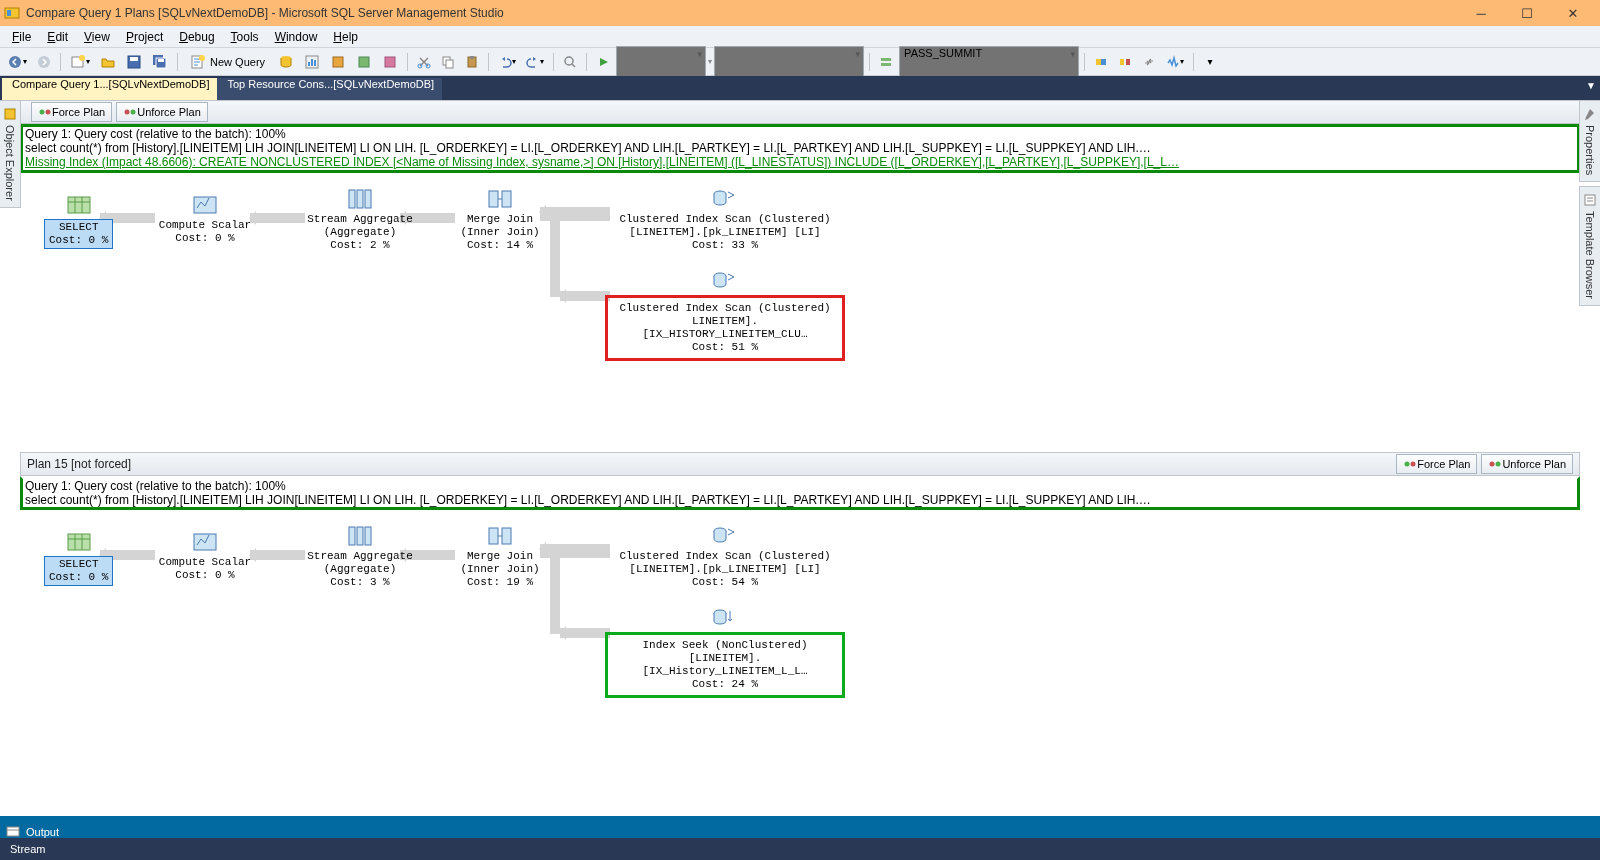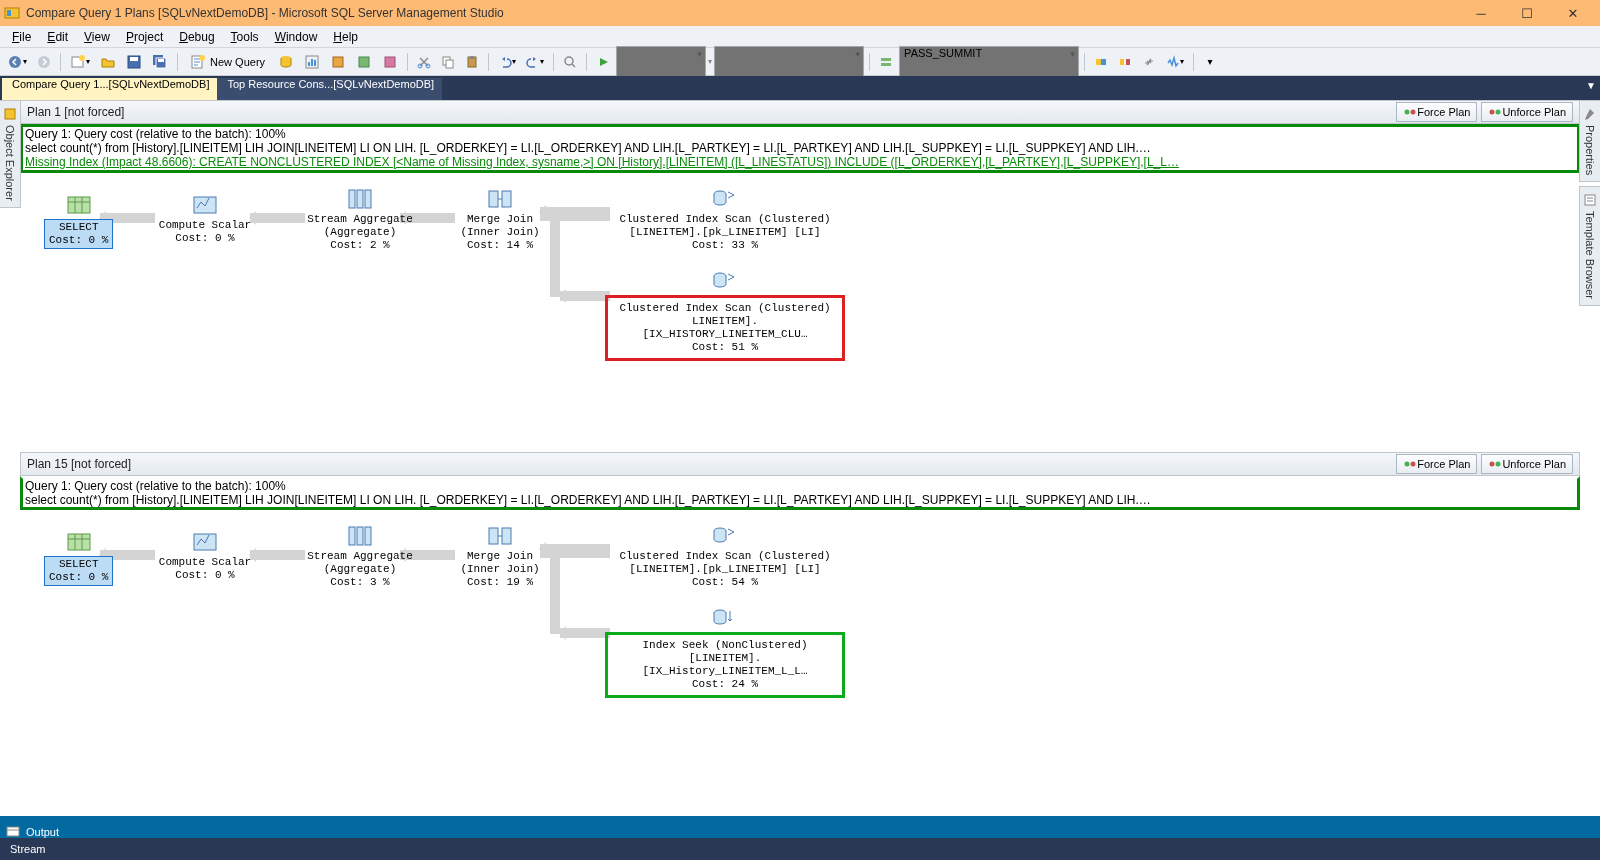--- a/index.html
+++ b/index.html
@@ -287,21 +287,20 @@
   <svg width="14" height="14">
       <rect x="2" y="2" width="10" height="10" fill="#fff" stroke="#888"></rect>
       <path d="M4 5h6M4 8h6" stroke="#888"></path>
     </svg>
   <span>Template Browser</span>
 </div>
 
 <div style="position:absolute; left:20px; right:20px; top:100px; bottom:44px; display:flex; flex-direction:column;">
 
   <div class="planhdr">
-    <span class="title">Plan 1 [not forced]</span>
     <div class="pbtn">
       <svg width="14" height="14">
           <circle cx="4" cy="7" r="2.5" fill="#4ab04a"></circle>
           <circle cx="10" cy="7" r="2.5" fill="#c85050"></circle>
         </svg>
       <span>Force Plan</span>
     </div>
     <div class="pbtn">
       <svg width="14" height="14">
           <circle cx="4" cy="7" r="2.5" fill="#c85050"></circle>

